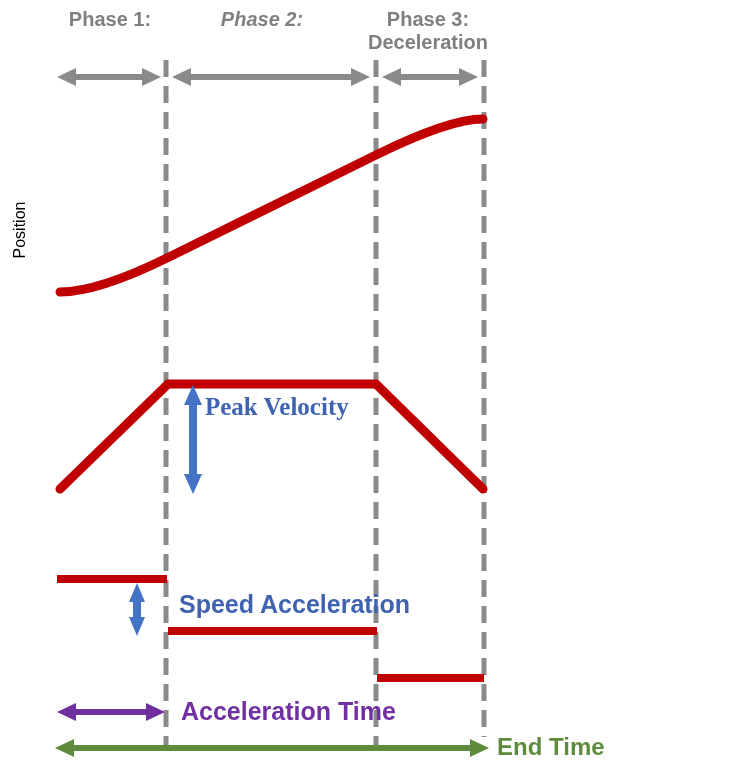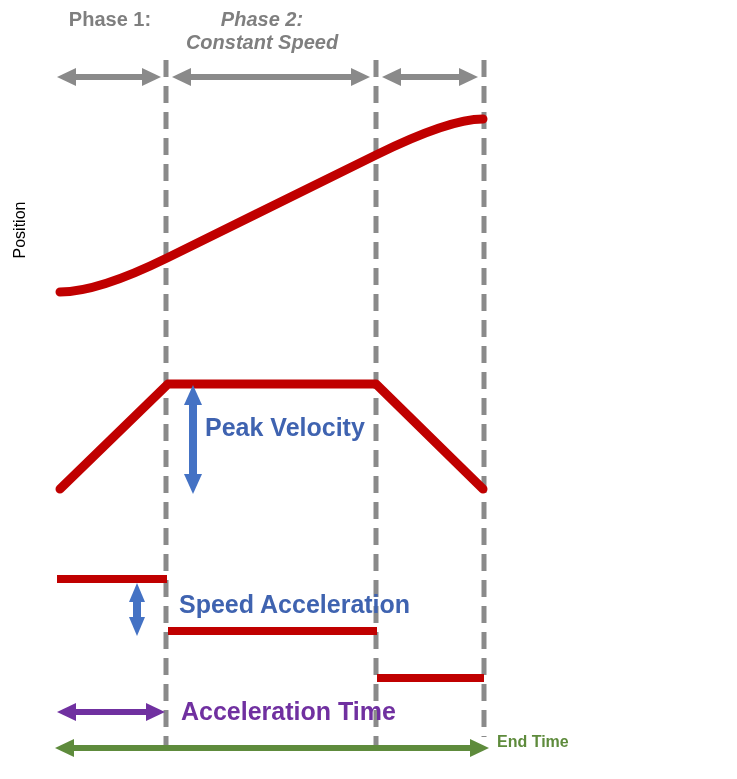--- a/index.html
+++ b/index.html
@@ -11,21 +11,21 @@
   .label{position:absolute;white-space:nowrap;}
   .phase-label{
     position:absolute;top:8px;width:180px;text-align:center;
     font-size:20px;font-weight:bold;line-height:23px;color:#7F7F7F;
   }
   .phase-1{left:20px;}
   .phase-2{left:172px;font-style:italic;}
   .phase-3{left:338px;}
   .blue-label{font-size:25px;font-weight:bold;color:#3F63B0;}
   .purple-label{font-size:25px;font-weight:bold;color:#7030A0;}
-  .green-label{font-size:16px;font-weight:bold;color:#5E8B3C;}
+  .green-label{font-size:24px;font-weight:bold;color:#5E8B3C;}
   .pos-label{
     left:20px;top:230px;transform:translate(-50%,-50%) rotate(-90deg);
     font-size:16px;color:#000000;
   }
 </style>
 </head>
 <body>
 
 <div class="stage">
 
@@ -82,25 +82,26 @@
       <polygon points="55,748 74,739 74,757" fill="#5E8B3C"></polygon>
       <polygon points="489,748 470,739 470,757" fill="#5E8B3C"></polygon>
     </g>
   </svg>
 
   <div class="phase-label phase-1">
     <div>Phase 1:</div>
   </div>
   <div class="phase-label phase-2">
     <div>Phase 2:</div>
-    <div>Constant Speed</div>
   </div>
   <div class="phase-label phase-3">
+    <div>Phase 3:</div>
+    <div>Deceleration</div>
   </div>
 
   <div class="label pos-label">Position</div>
 
-  <div class="label blue-label" style="left:205px;top:413px;">Peak Velocity</div>
+  <div class="label blue-label" style="left:205px;top:393px;font-family:Liberation Serif, serif;">Peak Velocity</div>
   <div class="label blue-label" style="left:179px;top:590px;">Speed Acceleration</div>
   <div class="label purple-label" style="left:181px;top:697px;">Acceleration Time</div>
   <div class="label green-label" style="left:497px;top:733px;">End Time</div>
 
 </div>
 
 </body></html>

